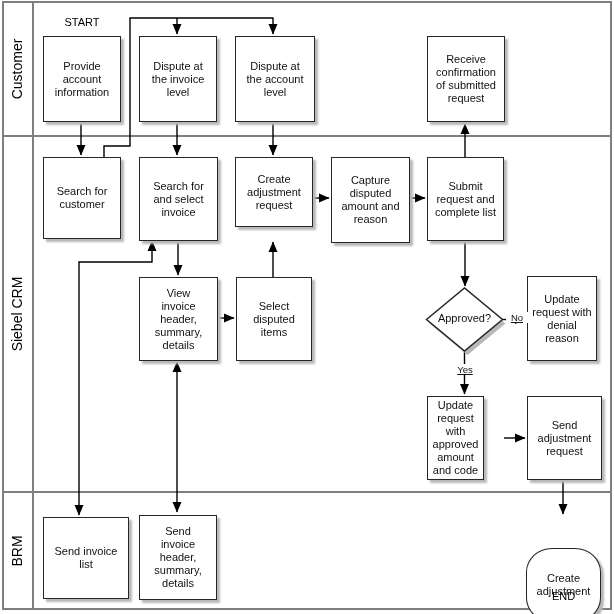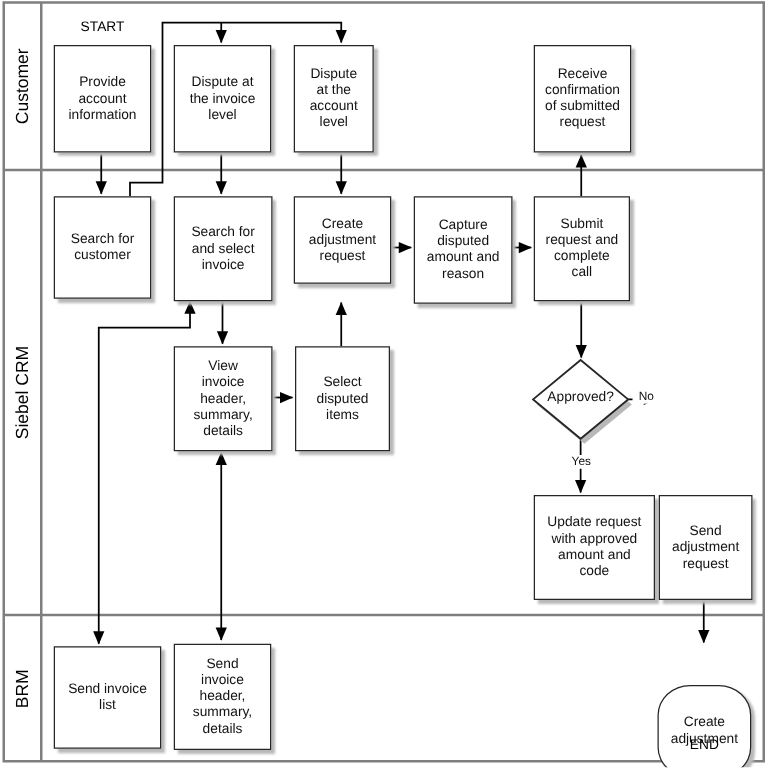--- a/index.html
+++ b/index.html
@@ -21,21 +21,21 @@
   .terminator{border-radius:26px / 24px;margin-top:32px;}
   .diamond-label{
     position:absolute;z-index:3;text-align:center;font-size:11px;color:#111;
   }
   .flow-label{
     position:absolute;z-index:3;text-align:center;font-weight:normal;
     font-size:11px;color:#000;
   }
   .edge-label{
     position:absolute;z-index:3;background:#ffffff;font-size:9.5px;
-    color:#111;text-align:center;padding:0 1px;
+    color:#111;text-align:center;padding:0 1px;text-decoration:underline;
   }
   .lane-label{
     position:absolute;z-index:2;width:120px;height:20px;left:-43px;
     transform:rotate(-90deg);text-align:center;font-size:14px;color:#000;
     line-height:20px;
   }
 </style>
 </head>
 <body>
 
@@ -88,49 +88,52 @@
 
   <div class="flow-label" style="left:43px;top:16px;width:78px">START</div>
   <div class="flow-label" style="left:526px;top:590px;width:75px">END</div>
 
   <div class="node" style="left:43px;top:36px;width:78px;height:86px">
     <span>Provide account information</span>
   </div>
   <div class="node p10" style="left:139px;top:36px;width:78px;height:86px">
     <span>Dispute at the invoice level</span>
   </div>
-  <div class="node p10" style="left:235px;top:36px;width:64px;height:86px">
+  <div class="node p10" style="left:235px;top:36px;width:80px;height:86px">
     <span>Dispute at the account level</span>
   </div>
   <div class="node" style="left:427px;top:36px;width:78px;height:86px">
     <span>Receive confirmation of submitted request</span>
   </div>
 
   <div class="node" style="left:43px;top:157px;width:78px;height:82px">
     <span>Search for customer</span>
   </div>
   <div class="node" style="left:139px;top:157px;width:79px;height:84px">
     <span>Search for and select invoice</span>
   </div>
   <div class="node" style="left:235px;top:157px;width:78px;height:70px">
     <span>Create adjustment request</span>
   </div>
   <div class="node" style="left:331px;top:157px;width:79px;height:86px">
     <span>Capture disputed amount and reason</span>
   </div>
   <div class="node" style="left:427px;top:157px;width:77px;height:84px">
-    <span>Submit request and complete call</span>
+    <span>Submit request and complete list</span>
   </div>
   <div class="node tight" style="left:139px;top:277px;width:79px;height:84px">
     <span>View invoice header, summary, details</span>
   </div>
   <div class="node" style="left:236px;top:277px;width:76px;height:84px">
     <span>Select disputed items</span>
   </div>
-  <div class="node" style="left:427px;top:396px;width:97px;height:84px">
+  <div class="node p2" style="left:527px;top:276px;width:70px;height:85px">
+    <span>Update request with denial reason</span>
+  </div>
+  <div class="node" style="left:427px;top:396px;width:57px;height:84px">
     <span>Update request with approved amount and code</span>
   </div>
   <div class="node" style="left:527px;top:396px;width:75px;height:84px">
     <span>Send adjustment request</span>
   </div>
 
   <div class="node p10" style="left:43px;top:517px;width:86px;height:82px">
     <span>Send invoice list</span>
   </div>
   <div class="node tight" style="left:139px;top:515px;width:78px;height:85px">

